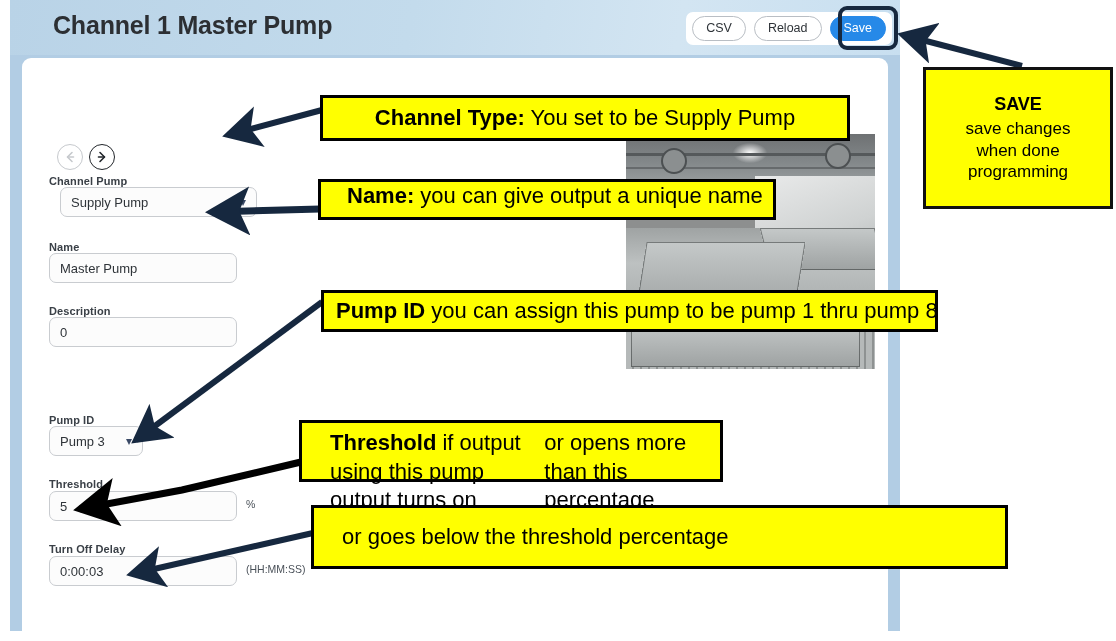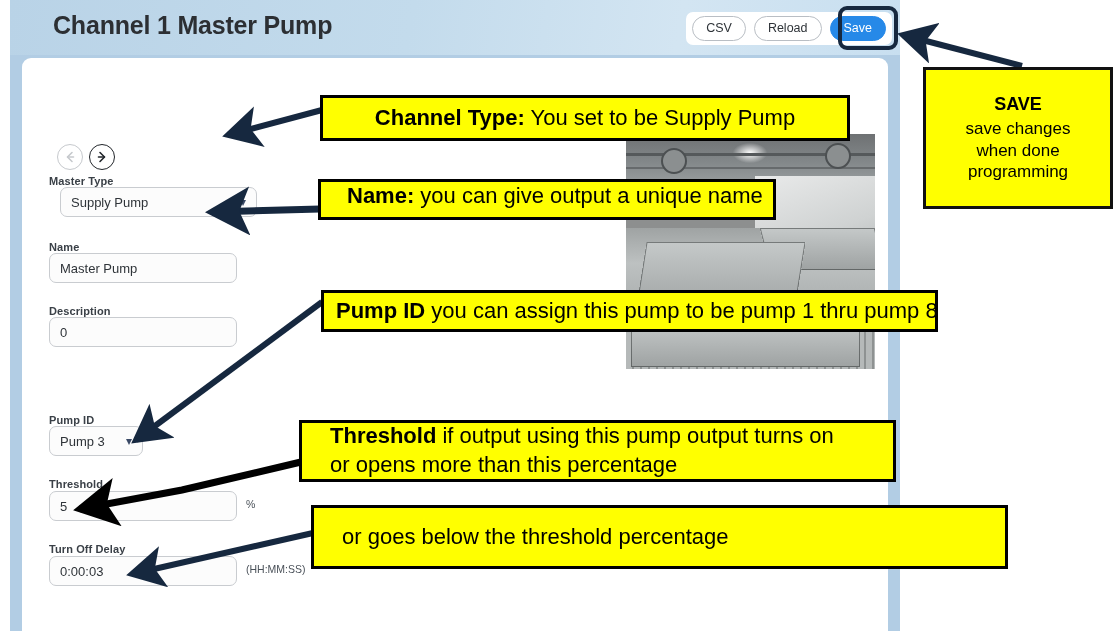--- a/index.html
+++ b/index.html
@@ -151,22 +151,22 @@
     justify-content:center; text-align:center;
     font-size:17px; line-height:1.28; white-space:normal; padding:4px 8px;
   }
   #callout-save .ttl{font-weight:bold; font-size:18px; margin-bottom:2px;}
   #callout-channel-type{ left:320px; top:95px; width:530px; height:46px;
      display:flex;align-items:center;justify-content:center;}
   #callout-name{ left:318px; top:179px; width:458px; height:41px;
      display:flex;align-items:flex-end;padding-left:26px;}
   #callout-pump-id{ left:321px; top:290px; width:617px; height:42px;
      display:flex;align-items:center;padding-left:12px;}
-  #callout-threshold{ left:299px; top:420px; width:597px; height:62px;
-     white-space:normal; display:flex;flex-direction:column;justify-content:center;}
+  #callout-threshold{ left:299px; top:420px; width:424px; height:62px;
+     white-space:normal; display:flex;flex-direction:row;justify-content:center;}
   #callout-turnoff{ left:311px; top:505px; width:697px; height:64px;
      white-space:normal; display:flex;flex-direction:column;justify-content:center;}
 
   #annotation-layer{position:absolute;left:0;top:0;width:1116px;height:641px;pointer-events:none;}
 </style>
 </head>
 <body>
 
 <div id="app-window">
 
@@ -190,21 +190,21 @@
         </svg>
       </div>
       <div class="navcircle active">
         <svg width="14" height="14" viewBox="0 0 14 14" aria-hidden="true">
           <path d="M5 2.5 L9.5 7 L5 11.5" fill="none" stroke="#22262b" stroke-width="1.6" stroke-linecap="round" stroke-linejoin="round"></path>
           <line x1="3.5" y1="7" x2="9.4" y2="7" stroke="#22262b" stroke-width="1.6" stroke-linecap="round"></line>
         </svg>
       </div>
     </div>
 
-    <div class="field-label" style="left:27px;top:117px;">Master Type</div>
+    <div class="field-label" style="left:27px;top:117px;">Channel Pump</div>
     <div class="field-box select" style="left:27px;top:129px;width:197px;margin-left:11px;">
       <span>Supply Pump</span>
       <span class="chev">▾</span>
     </div>
 
     <div class="field-label" style="left:27px;top:183px;">Name</div>
     <div class="field-box" style="left:27px;top:195px;width:188px;">
       <span>Master Pump</span>
     </div>
 

